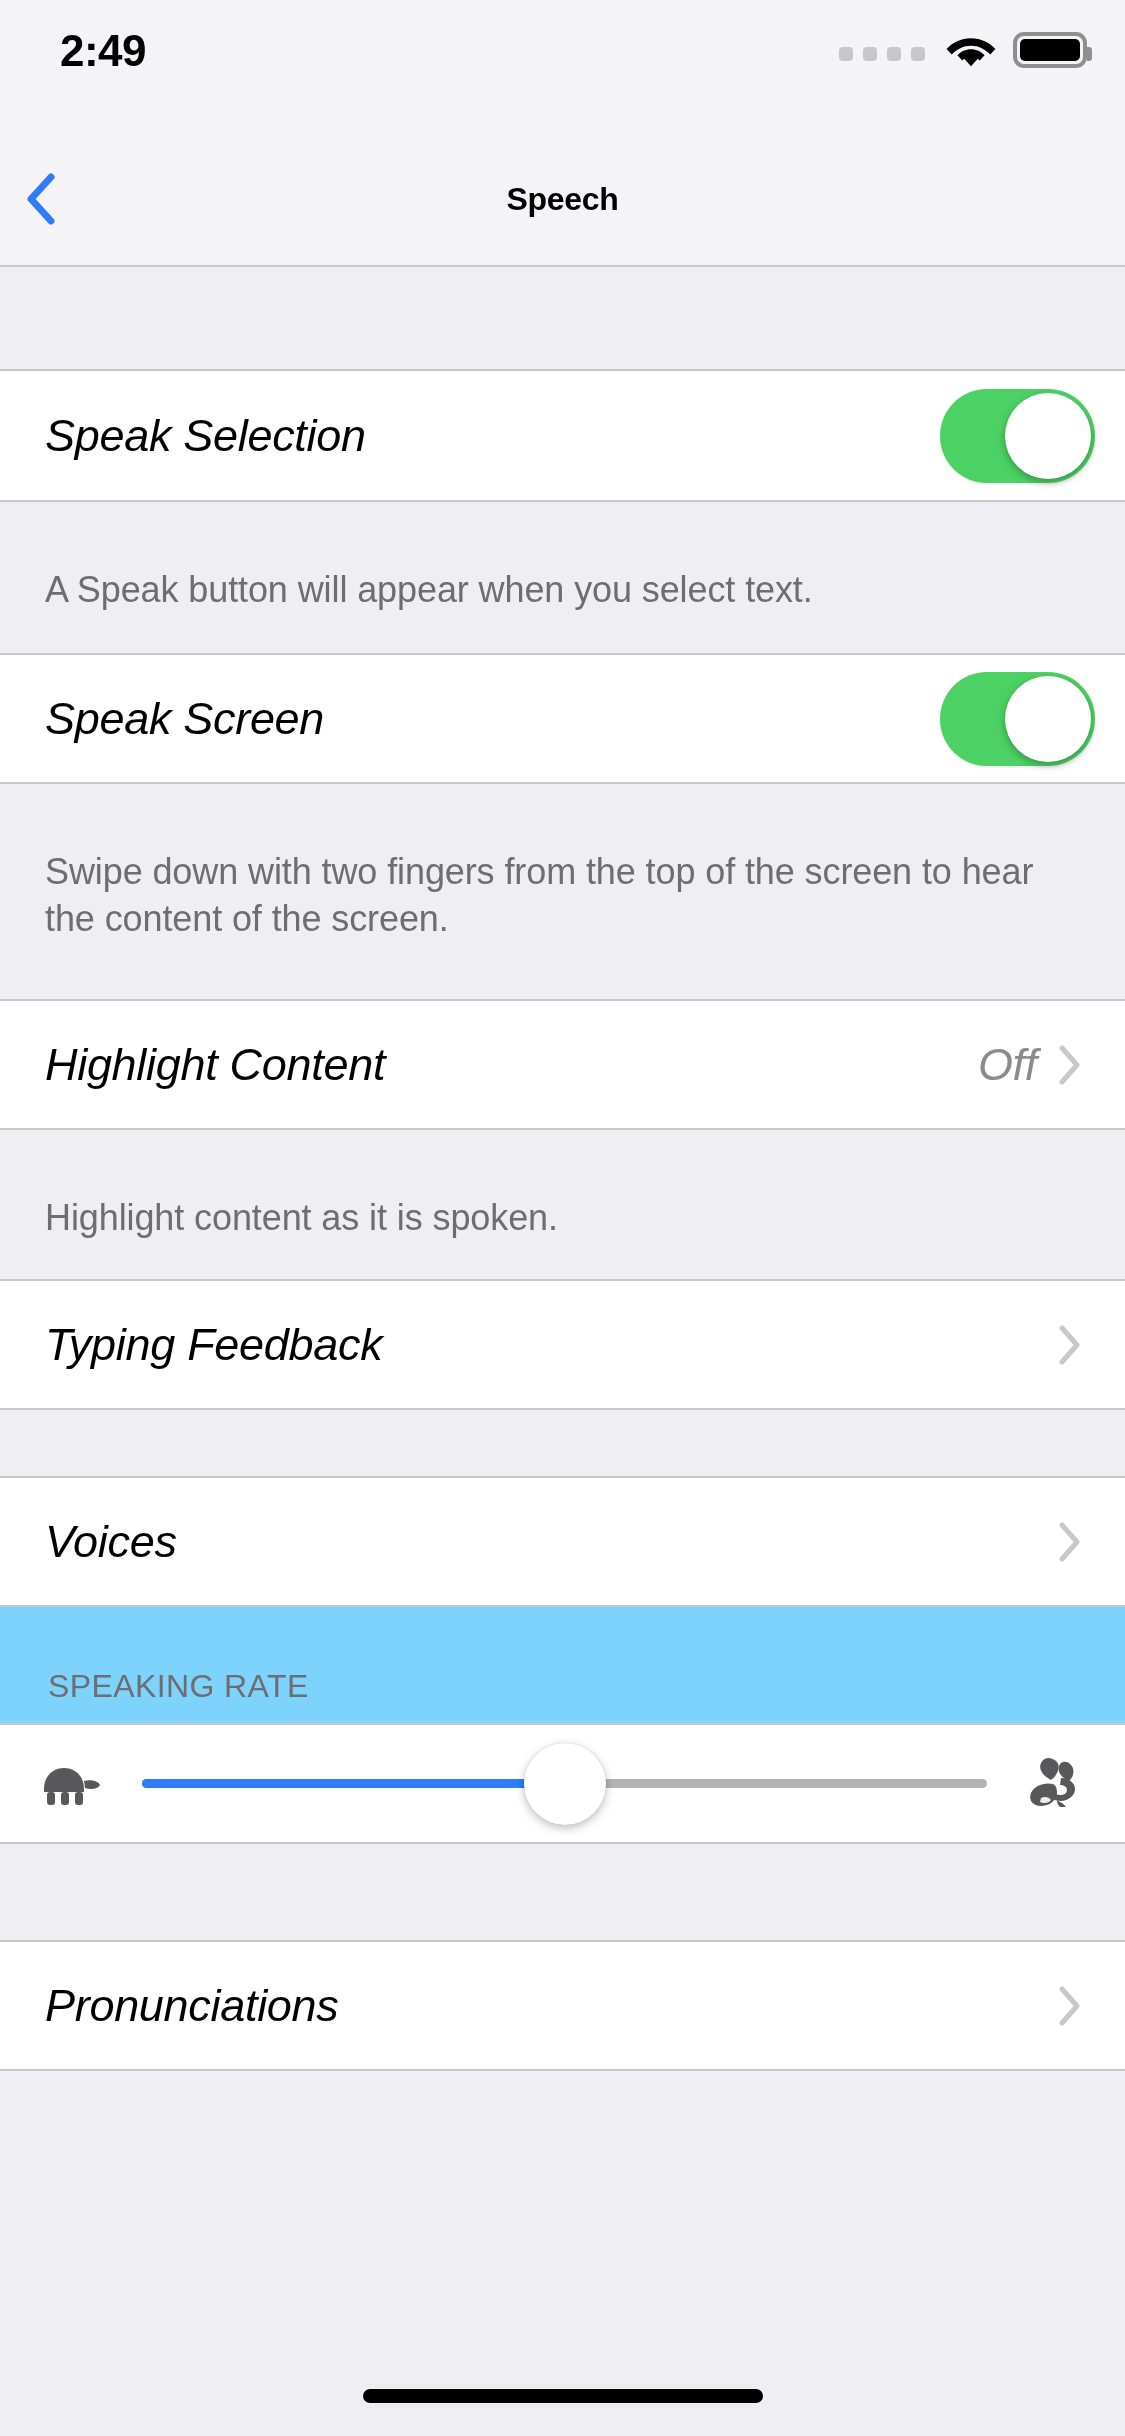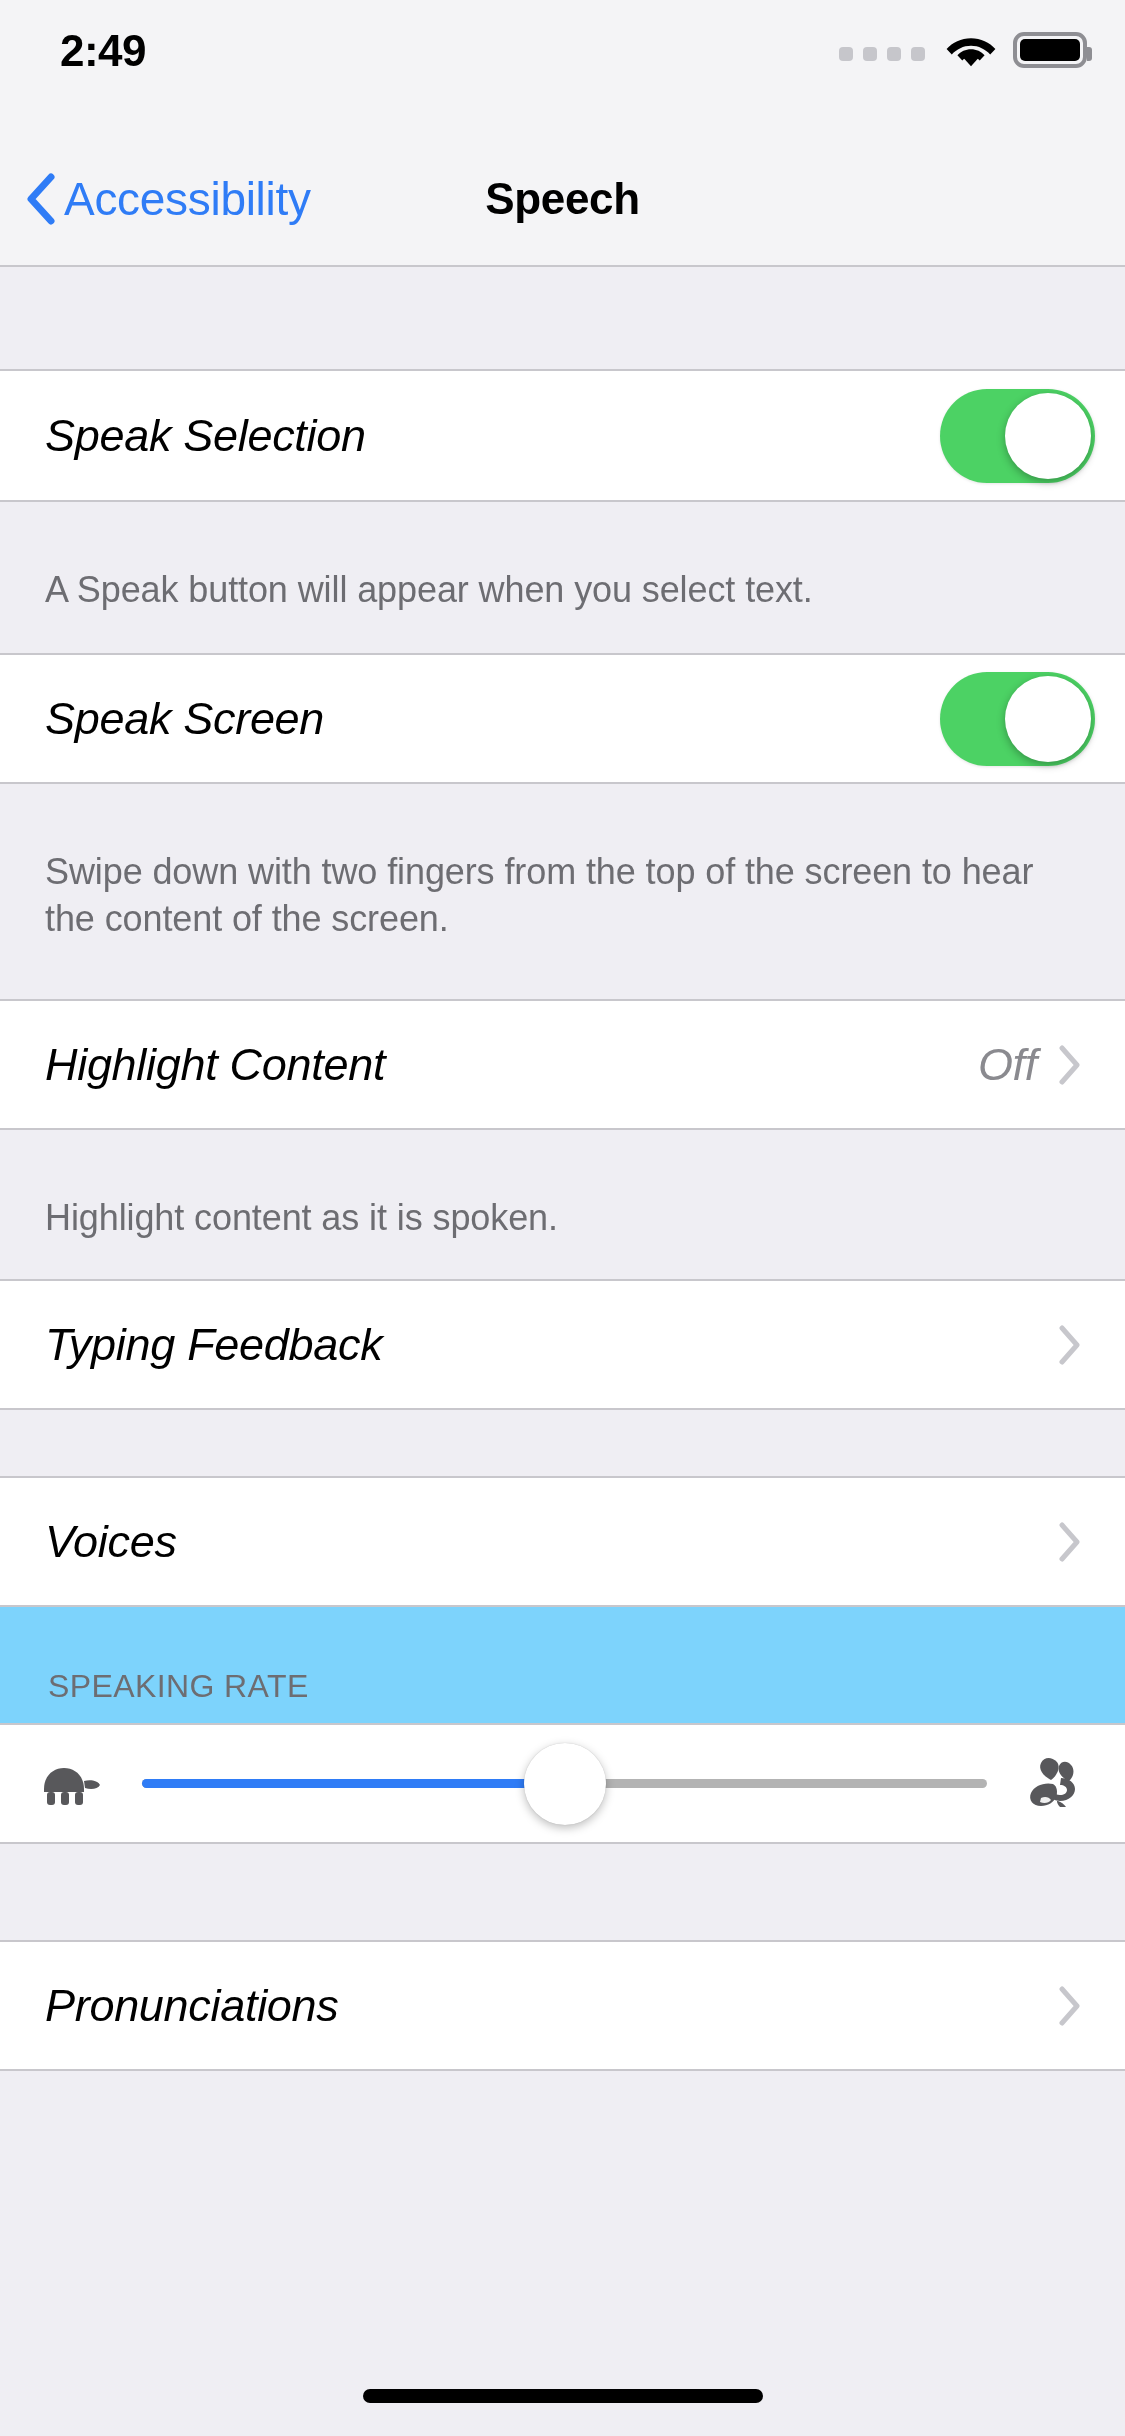--- a/index.html
+++ b/index.html
@@ -106,21 +106,21 @@
     font-size: 46px;
     color: #2F7CF6;
     letter-spacing: -0.3px;
   }
   .nav-title {
     position: absolute;
     left: 0; right: 0;
     top: 50%;
     transform: translateY(-50%);
     text-align: center;
-    font-size: 44px;
+    font-size: 32px;
     font-weight: bold;
     color: #000;
     letter-spacing: -0.3px;
   }
 
   
   .content { position: relative; }
   .gap { background: #EFEEF3; }
   .gap.sep-bottom { border-bottom: 2px solid #C8C7CC; }
 
@@ -282,21 +282,20 @@
       <div class="battery-fill"></div>
     </div>
   </div>
 </div>
 
 <div class="nav-bar">
   <div class="nav-back">
     <svg class="back-chevron" viewBox="0 0 30 52">
       <polyline points="25,4 5,26 25,48" fill="none" stroke="#2F7CF6" stroke-width="7" stroke-linecap="round" stroke-linejoin="round"></polyline>
     </svg>
-    <span class="nav-back-label">Accessibility</span>
   </div>
   <div class="nav-title">Speech</div>
 </div>
 
 <div class="content">
 
   <div class="gap sep-bottom" style="height:102px"></div>
 
   <div class="cell" style="border-top:none">
     <span class="cell-title">Speak Selection</span>

